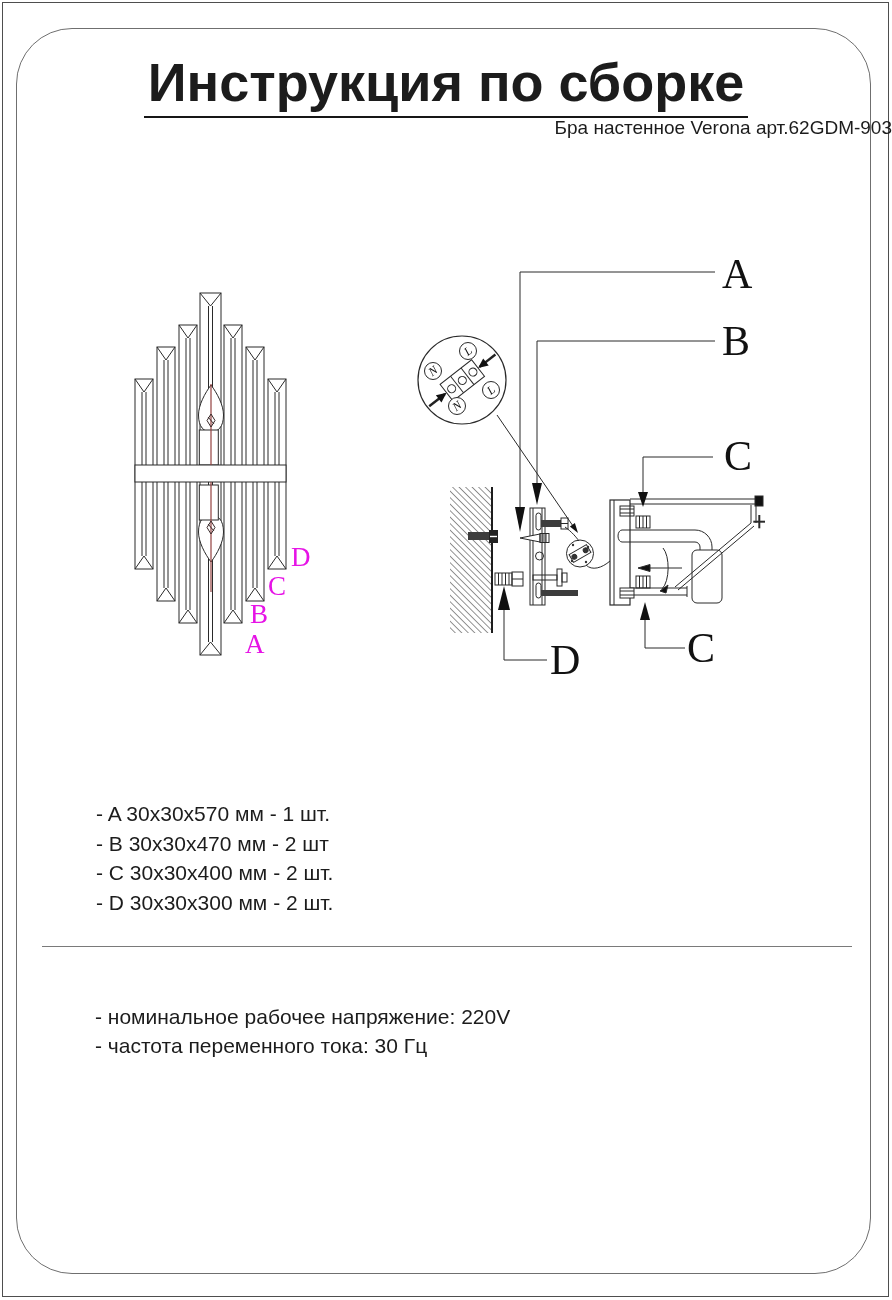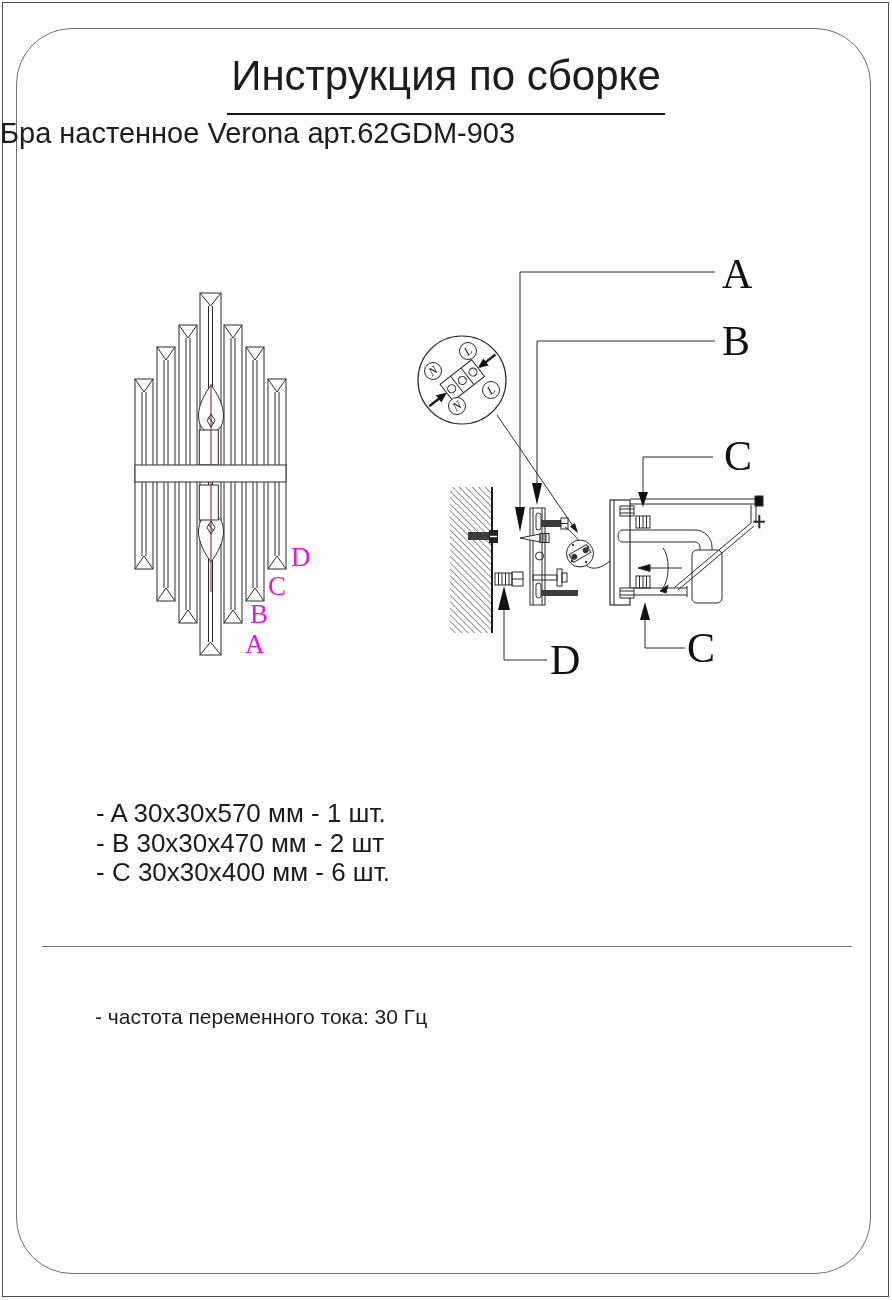--- a/index.html
+++ b/index.html
@@ -5,25 +5,25 @@
   html,body{margin:0;padding:0;}
   body{
     width:892px;height:1300px;position:relative;background:#ffffff;
     font-family:"Liberation Sans","DejaVu Sans",sans-serif;color:#1c1c1c;
     overflow:hidden;
   }
   .outer-border{position:absolute;left:2px;top:2px;right:3px;bottom:3px;border:1px solid #4e4e4e;}
   .inner-border{position:absolute;left:16px;top:28px;width:853px;height:1244px;
     border:1.5px solid #6f6f6f;border-radius:56px;}
   .title-wrap{position:absolute;left:0;top:54px;width:892px;text-align:center;}
-  .title{display:inline-block;font-size:42px;font-weight:400;letter-spacing:0px;
-    border-bottom:2.5px solid #161616;padding:0 4px 15px 4px;line-height:1.05;}
-  .subtitle{position:absolute;left:0;top:117px;width:892px;text-align:left;
-    font-size:29px;font-weight:500;}
-  .parts-list{position:absolute;left:96px;top:799px;font-size:26px;line-height:29.6px;}
+  .title{display:inline-block;font-size:54px;font-weight:700;letter-spacing:0px;
+    border-bottom:2.5px solid #161616;padding:0 4px 5px 4px;line-height:1.05;}
+  .subtitle{position:absolute;left:0;top:117px;width:892px;text-align:right;
+    font-size:19px;font-weight:500;}
+  .parts-list{position:absolute;left:96px;top:799px;font-size:21px;line-height:29.6px;}
   .specs-list{position:absolute;left:95px;top:1003px;font-size:21px;line-height:28.8px;}
   .divider{position:absolute;left:42px;top:946px;width:810px;height:0;
     border-top:1.6px solid #7a7a7a;}
   svg text.big-label{font-family:"Liberation Serif","DejaVu Serif",serif;font-size:42px;fill:#111;}
   svg text.mag-label{font-family:"Liberation Serif","DejaVu Serif",serif;font-size:27px;}
   svg text.wire-letter{font-family:"Liberation Serif","DejaVu Serif",serif;font-size:12px;font-style:italic;fill:#111;}
   .lines{stroke:#2a2a2a;stroke-width:1;fill:none;}
   .whitefill{fill:#ffffff;stroke:#2a2a2a;stroke-width:1;}
 </style>
 </head>
@@ -291,20 +291,22 @@
   <g>
     <polyline points="137,410 94,410 94,360" class="lines"></polyline>
     <polygon points="94,336 88,360 100,360" fill="#111"></polygon>
   </g>
   <text class="big-label" x="140" y="424">D</text>
 </svg>
 
 <div class="parts-list">
   <div>- A 30x30x570 мм - 1 шт.</div>
   <div>- B 30x30x470 мм - 2 шт</div>
-  <div>- C 30x30x400 мм - 6 шт.</div>
+  <div>- C 30x30x400 мм - 2 шт.</div>
+  <div>- D 30x30x300 мм - 2 шт.</div>
 </div>
 
 <div class="divider"></div>
 
 <div class="specs-list">
+  <div>- номинальное рабочее напряжение: 220V</div>
   <div>- частота переменного тока: 30 Гц</div>
 </div>
 
 </body></html>

